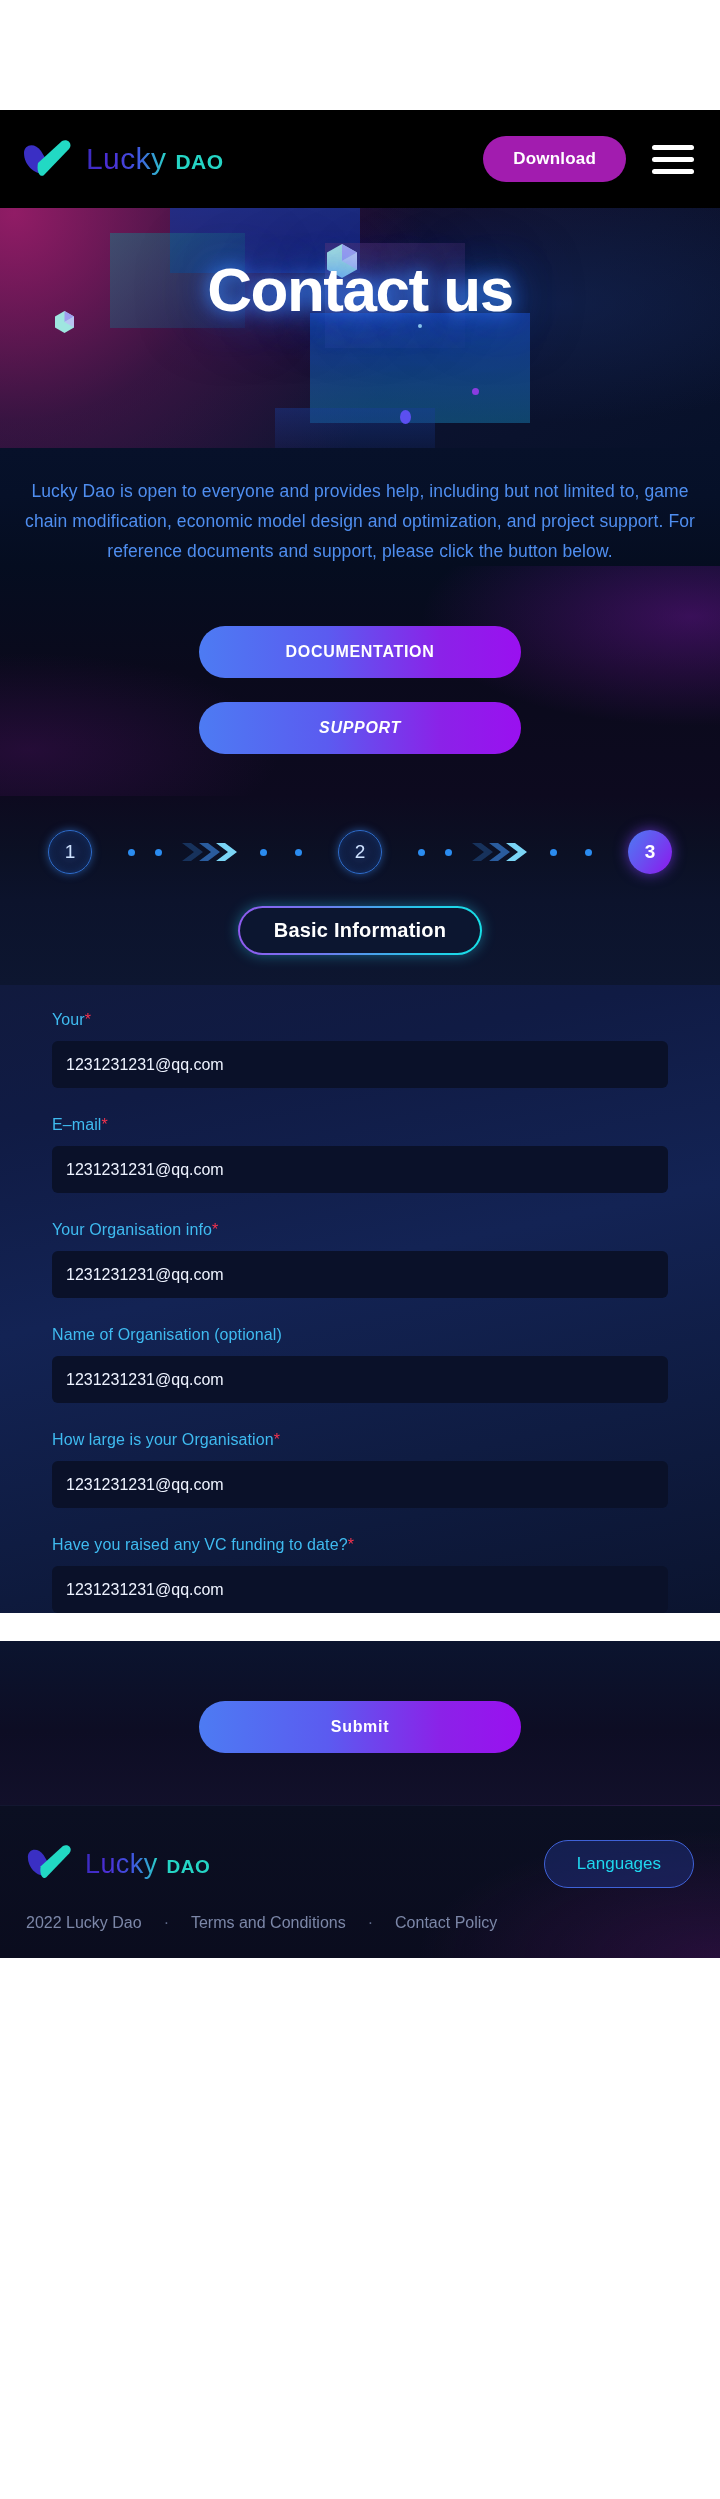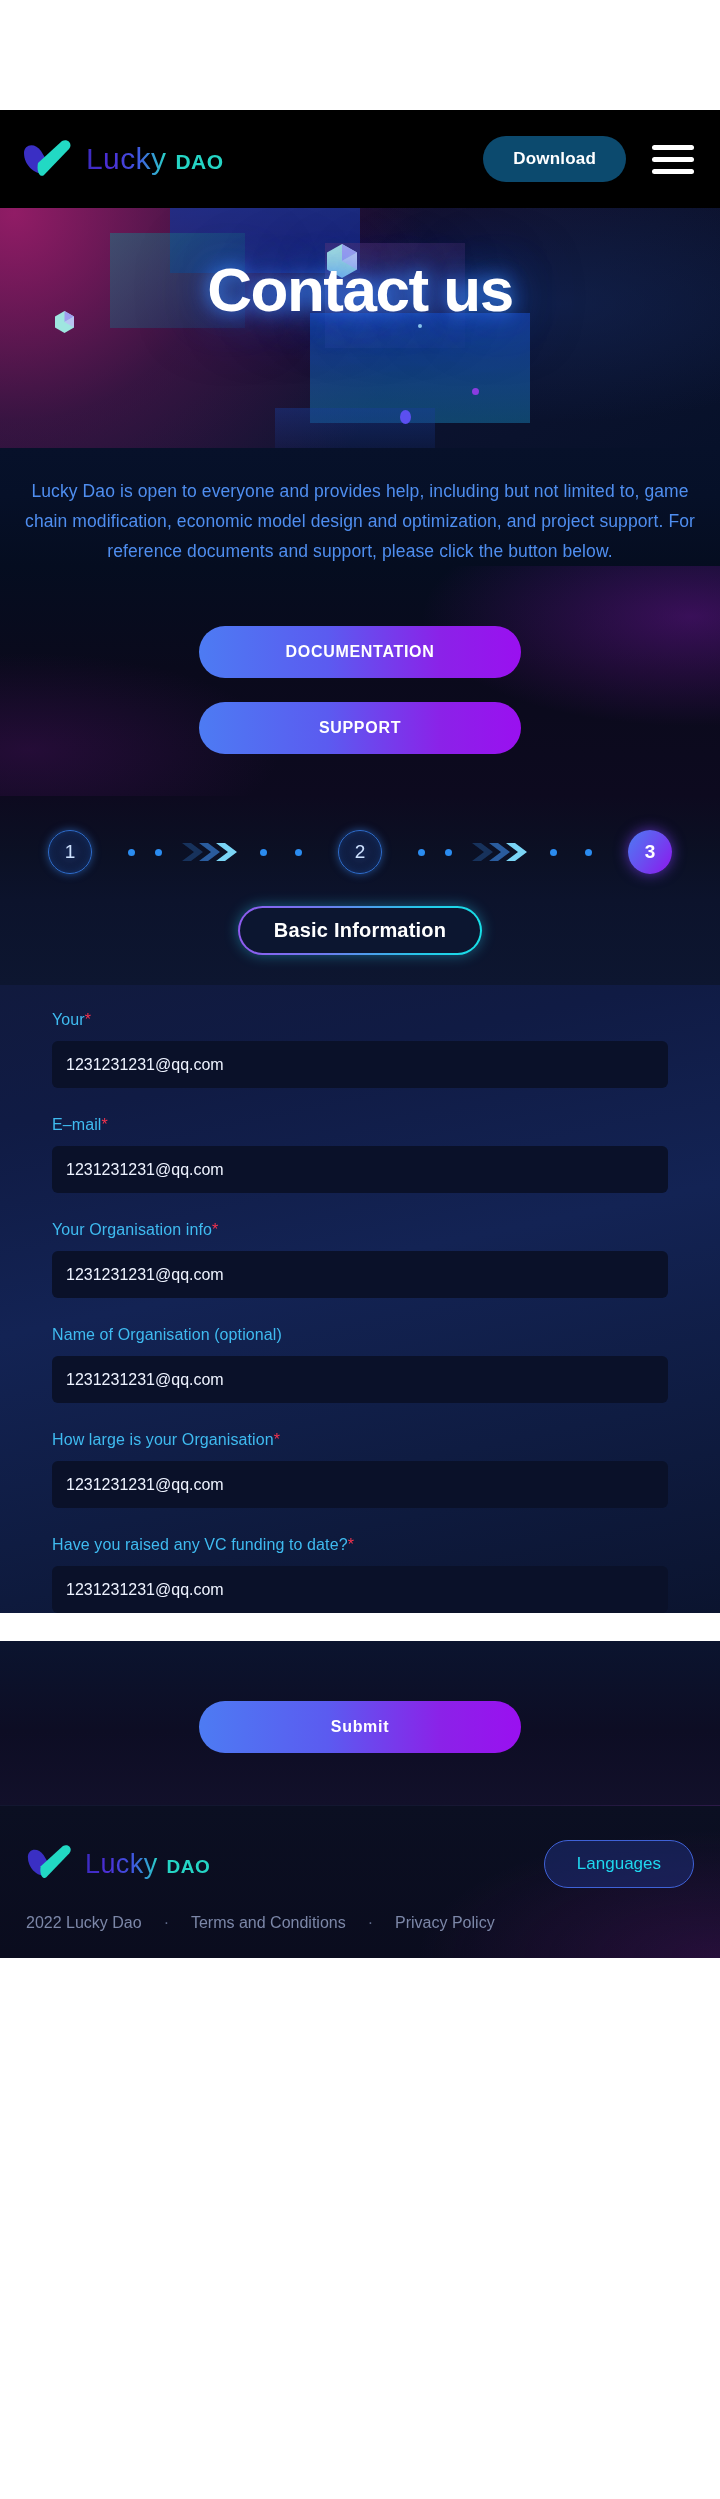--- a/index.html
+++ b/index.html
@@ -26,21 +26,21 @@
   .logo-mark { width:52px; height:40px; flex:none; }
   .logo-text { display:flex; align-items:baseline; gap:9px; }
   .logo-lucky {
     font-size:30px; font-weight:500; letter-spacing:.4px;
     background:linear-gradient(90deg,#3b2bbf 0%,#4c2fd6 30%,#3f56e0 65%,#2ad4c8 100%);
     -webkit-background-clip:text; background-clip:text; color:transparent;
   }
   .logo-dao { font-size:21px; font-weight:700; color:#25d5c5; letter-spacing:.5px; }
   .header-spacer { flex:1; }
   .download-btn {
-    background:#0c4a6e; color:#ffffff;
+    background:#a21caf; color:#ffffff;
     font-size:17px; font-weight:700;
     border:none; border-radius:30px;
     padding:13px 30px; cursor:pointer;
     letter-spacing:.2px;
   }
   .menu-btn {
     width:42px; height:40px; margin-left:26px;
     display:flex; flex-direction:column; justify-content:center; gap:7px;
     cursor:pointer; background:none; border:none;
   }
@@ -90,21 +90,21 @@
       linear-gradient(180deg,#050d20 0%,#0a0a1c 45%,#0d0a1f 100%);
     padding:60px 4px 42px;
   }
   .grad-btn {
     display:block; margin:0 auto;
     width:322px; height:52px;
     border:none; border-radius:30px; cursor:pointer;
     background:linear-gradient(90deg,#4d7bf3 0%,#5b5bf0 40%,#8b22e8 75%,#9a10f0 100%);
     color:#fff; font-size:16px; font-weight:700; letter-spacing:.7px;
   }
-  .grad-btn + .grad-btn { margin-top:24px; }
+  .grad-btn + .grad-btn { margin-top:24px;font-style:italic; }
 
   
   .steps-area {
     background:linear-gradient(180deg,#0d0a1f 0%,#0b1024 55%,#0c132c 100%);
     padding:34px 0 26px;
   }
   .steps {
     display:flex; align-items:center; justify-content:center; gap:0;
     padding:0 48px;
   }
@@ -363,15 +363,15 @@
         <span class="logo-dao">DAO</span>
       </span>
     </div>
     <button class="lang-btn">Languages</button>
   </div>
   <div class="footer-links">
     <span>2022 Lucky Dao</span>
     <span class="sep">·</span>
     <a href="#">Terms and Conditions</a>
     <span class="sep">·</span>
-    <a href="#">Privacy Policy</a>
+    <a href="#">Contact Policy</a>
   </div>
 </div>
 
 </body></html>

